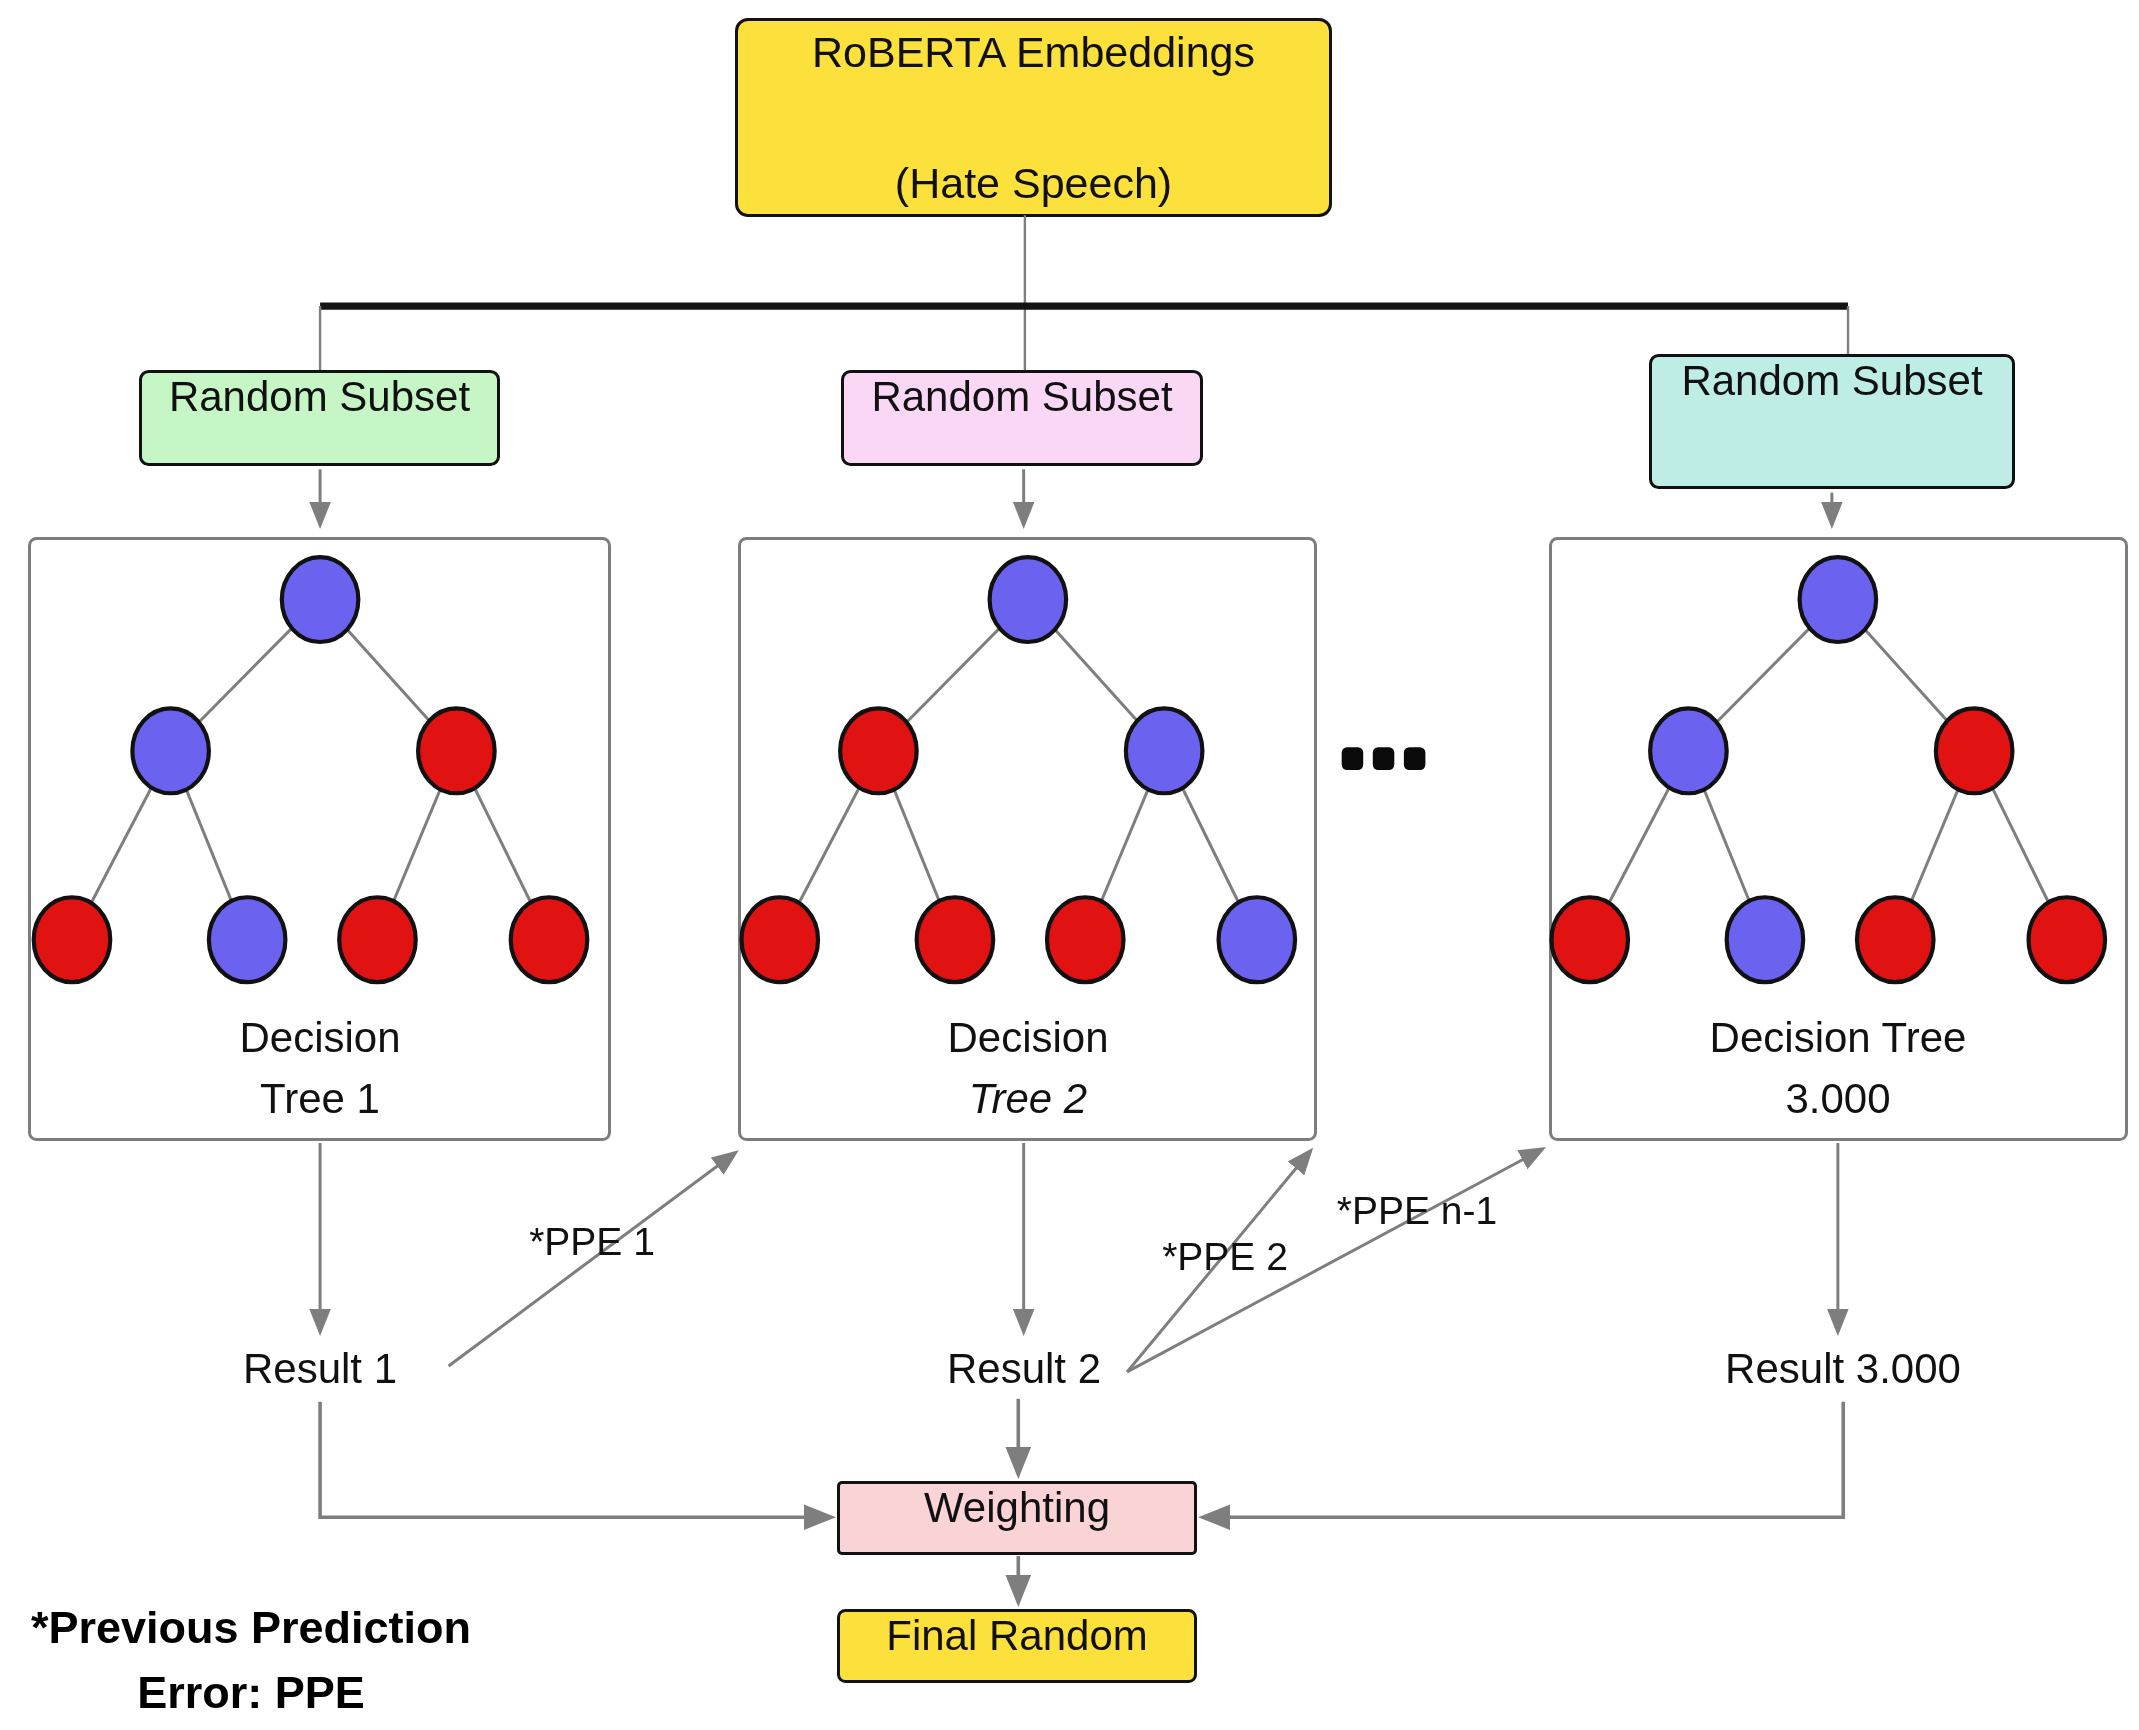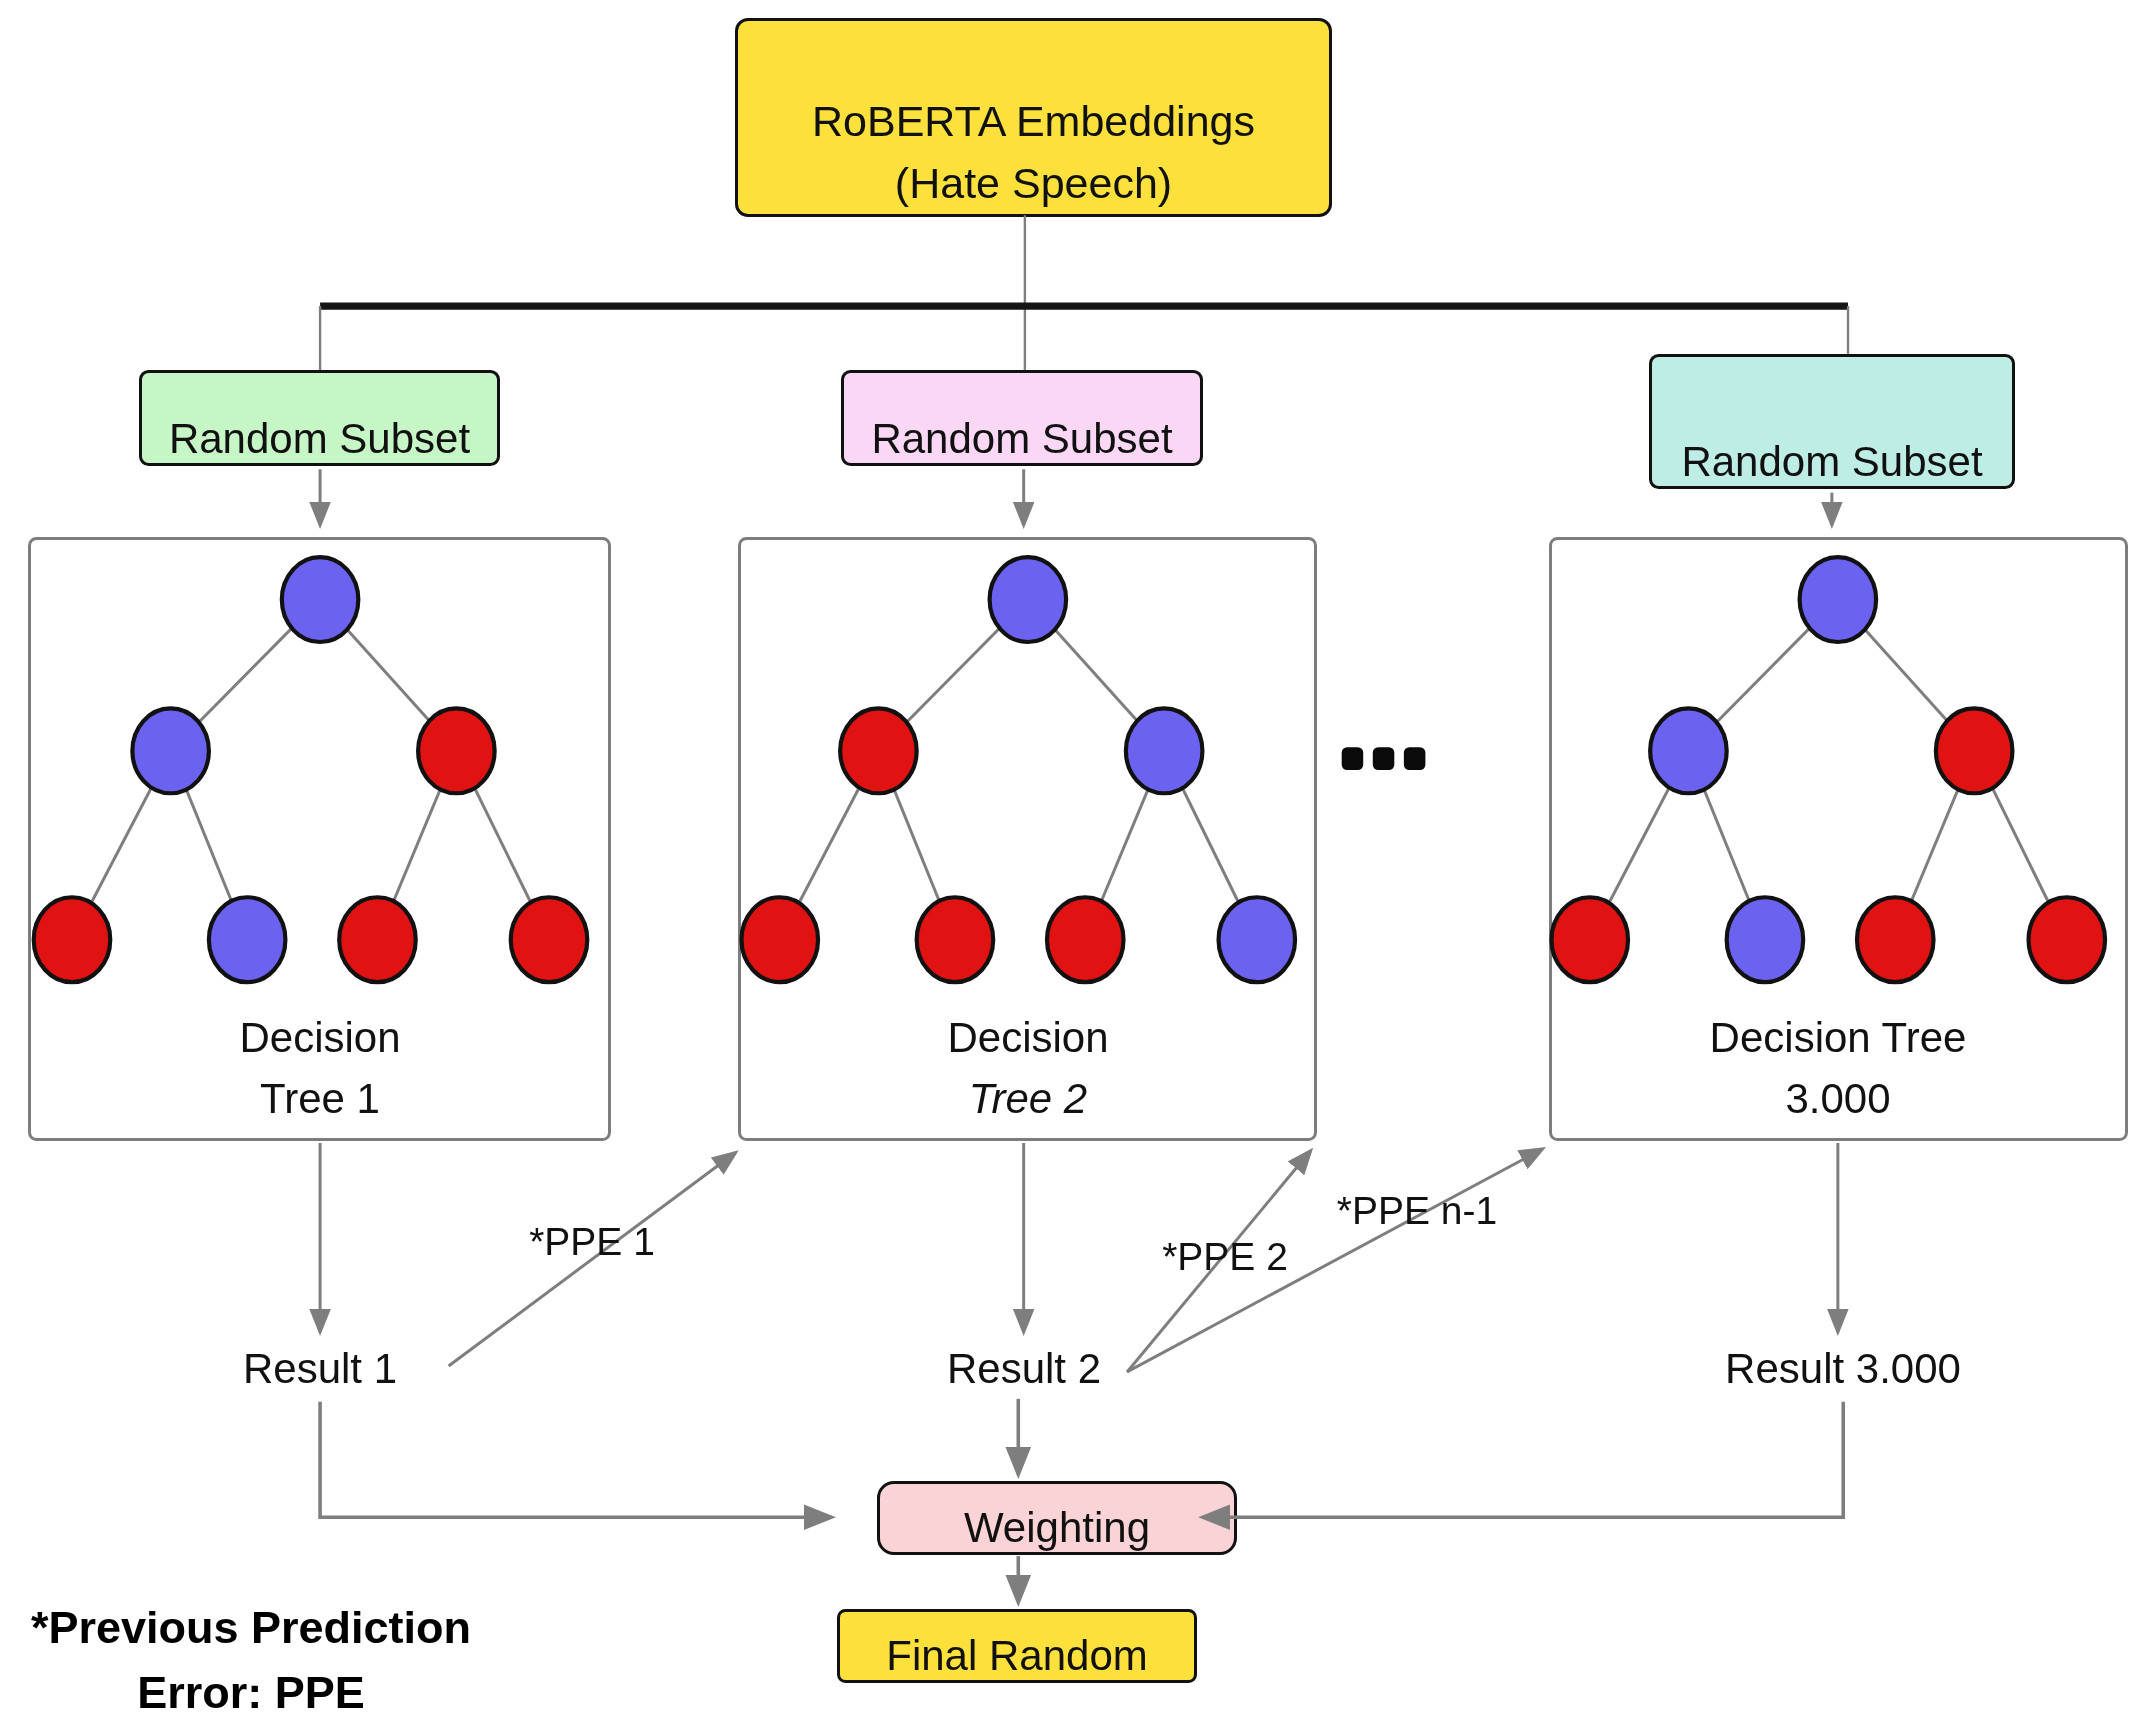--- a/index.html
+++ b/index.html
@@ -1,37 +1,37 @@
 <!DOCTYPE html>
 <html style="font-size:9.6px"><head>
 <meta charset="utf-8">
 <style>
   html,body{margin:0;padding:0;background:#fff;}
   .canvas{
     position:relative;width:2140px;height:1730px;background:#ffffff;
     font-family:"Liberation Sans", sans-serif;color:#111;overflow:hidden;
   }
   .box{
-    position:absolute;display:flex;align-items:center;justify-content:flex-end;
+    position:absolute;display:flex;align-items:center;justify-content:space-between;
     flex-direction:column;text-align:center;box-sizing:border-box;
     border:3.6px solid #111;color:#111;
   }
   .title-box{left:735px;top:18px;width:597px;height:199px;background:#FCE03C;
     border-radius:13px;font-size:43px;line-height:62px;}
   .subset{font-size:42px;border-radius:9.6px;}
   .subset-1{left:139px;top:370px;width:361px;height:96px;background:#C6F5C6;}
   .subset-2{left:841px;top:370px;width:362px;height:96px;background:#FBD7F6;}
   .subset-3{left:1649px;top:354px;width:366px;height:135px;background:#BEEDE6;}
   .tree-box{position:absolute;background:#ffffff;border:3px solid #7d7d7d;
     border-radius:8.4px;box-sizing:border-box;}
   .tree-1{left:28px;top:537px;width:583px;height:604px;}
   .tree-2{left:738px;top:537px;width:579px;height:604px;}
   .tree-3{left:1549px;top:537px;width:579px;height:604px;}
   .weighting-box{left:837px;top:1481px;width:360px;height:74px;background:#F9D3D5;
-    font-size:42px;border-radius:17px;border-width:3.6px;margin-left:40px;}
+    font-size:42px;border-radius:5px;border-width:3.6px;}
   .final-box{left:837px;top:1609px;width:360px;height:74px;background:#FCE03C;
     font-size:42px;border-radius:8.4px;border-width:3.6px;}
   .lbl{position:absolute;transform:translate(-50%,-50%);text-align:left;
     font-size:42px;line-height:60px;color:#111;white-space:nowrap;}
   .ppe{font-size:39px;}
   .footnote{position:absolute;left:24px;top:1595px;width:454px;text-align:center;
     font-size:45px;line-height:65px;font-weight:bold;color:#000000;}
   svg.wires{position:absolute;left:0;top:0;pointer-events:none;}
 </style>
 </head>

